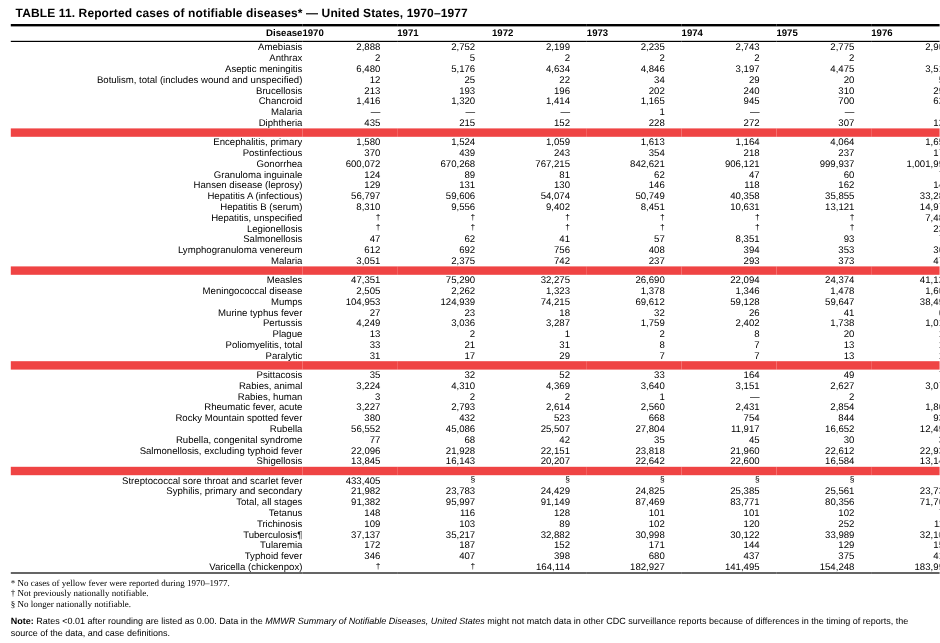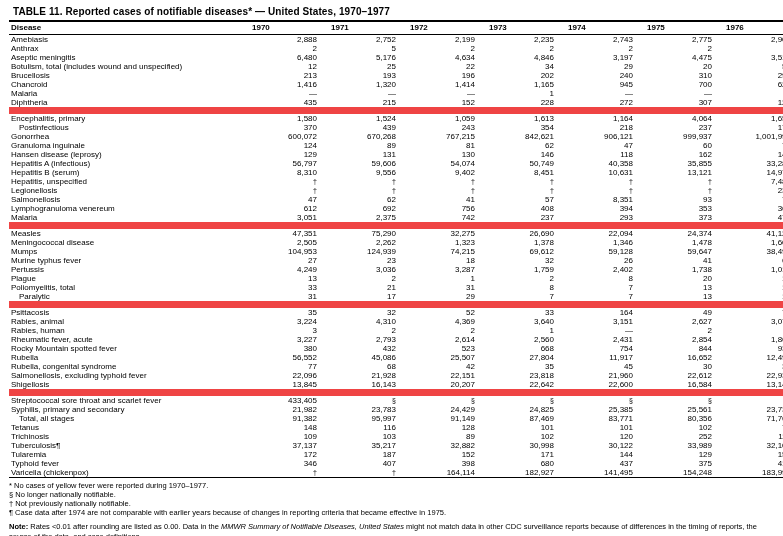--- a/index.html
+++ b/index.html
@@ -7,30 +7,30 @@
     width:783px;height:536px;box-sizing:border-box;
     padding:5px 9px;overflow:hidden;
     font-family:"Liberation Sans", sans-serif;color:#000;
   }
   .title{font-size:10px;font-weight:bold;margin:1px 0 3px 4px;letter-spacing:.1px;}
   table{width:765px;border-collapse:collapse;table-layout:fixed;border-bottom:1px solid #000;}
   thead th{
     border-top:2px solid #000;border-bottom:1px solid #000;
     font-size:8px;font-weight:bold;height:12px;line-height:12px;padding:0;
   }
-  th.col-disease{text-align:left;width:241px;padding-left:2px;}
+  th.col-disease{text-align:right;width:241px;padding-left:2px;}
   th.col-year{text-align:left;width:65px;padding-right:14px;}
   td{font-size:8px;height:9px;line-height:9px;padding:0;white-space:nowrap;overflow:hidden;}
-  td.disease{text-align:left;padding-left:2px;}
+  td.disease{text-align:right;padding-left:2px;}
   td.disease.indent{padding-left:10px;}
   td.val{text-align:right;padding-right:14px;}
   td.val.marker{font-size:7px;}
   tr.group-start td{border-top:7px solid #ef4444;}
   .footnotes{margin-top:3px;}
-  .footnote{font-size:7.5px;line-height:9px;}
+  .footnote{font-size:7.5px;line-height:9px;font-family:Liberation Serif, serif;}
   .note{font-size:7.5px;line-height:9.5px;margin-top:5px;width:765px;}
   .note b{font-weight:bold;}
   .note i{font-style:italic;}
 </style>
 </head>
 <body>
 
 <div class="title">TABLE 11. Reported cases of notifiable diseases* — United States, 1970–1977</div>
 
 <table>
@@ -505,20 +505,19 @@
         <td class="val">182,927</td>
         <td class="val">141,495</td>
         <td class="val">154,248</td>
         <td class="val">183,990</td>
       </tr>
     </tbody>
 </table>
 
 <div class="footnotes" id="footnotes">
     <div class="footnote">* No cases of yellow fever were reported during 1970–1977.</div>
+    <div class="footnote">† Not previously nationally notifiable.</div>
     <div class="footnote">§ No longer nationally notifiable.</div>
-    <div class="footnote">† Not previously nationally notifiable.</div>
-    <div class="footnote">¶ Case data after 1974 are not comparable with earlier years because of changes in reporting criteria that became effective in 1975.</div>
   </div>
 
 <div class="note">
   <b>Note:</b><span> Rates &lt;0.01 after rounding are listed as 0.00. Data in the </span><i>MMWR Summary of Notifiable Diseases, United States</i><span> might not match data in other CDC surveillance reports because of differences in the timing of reports, the source of the data, and case definitions.</span>
 </div>
 
 </body></html>

